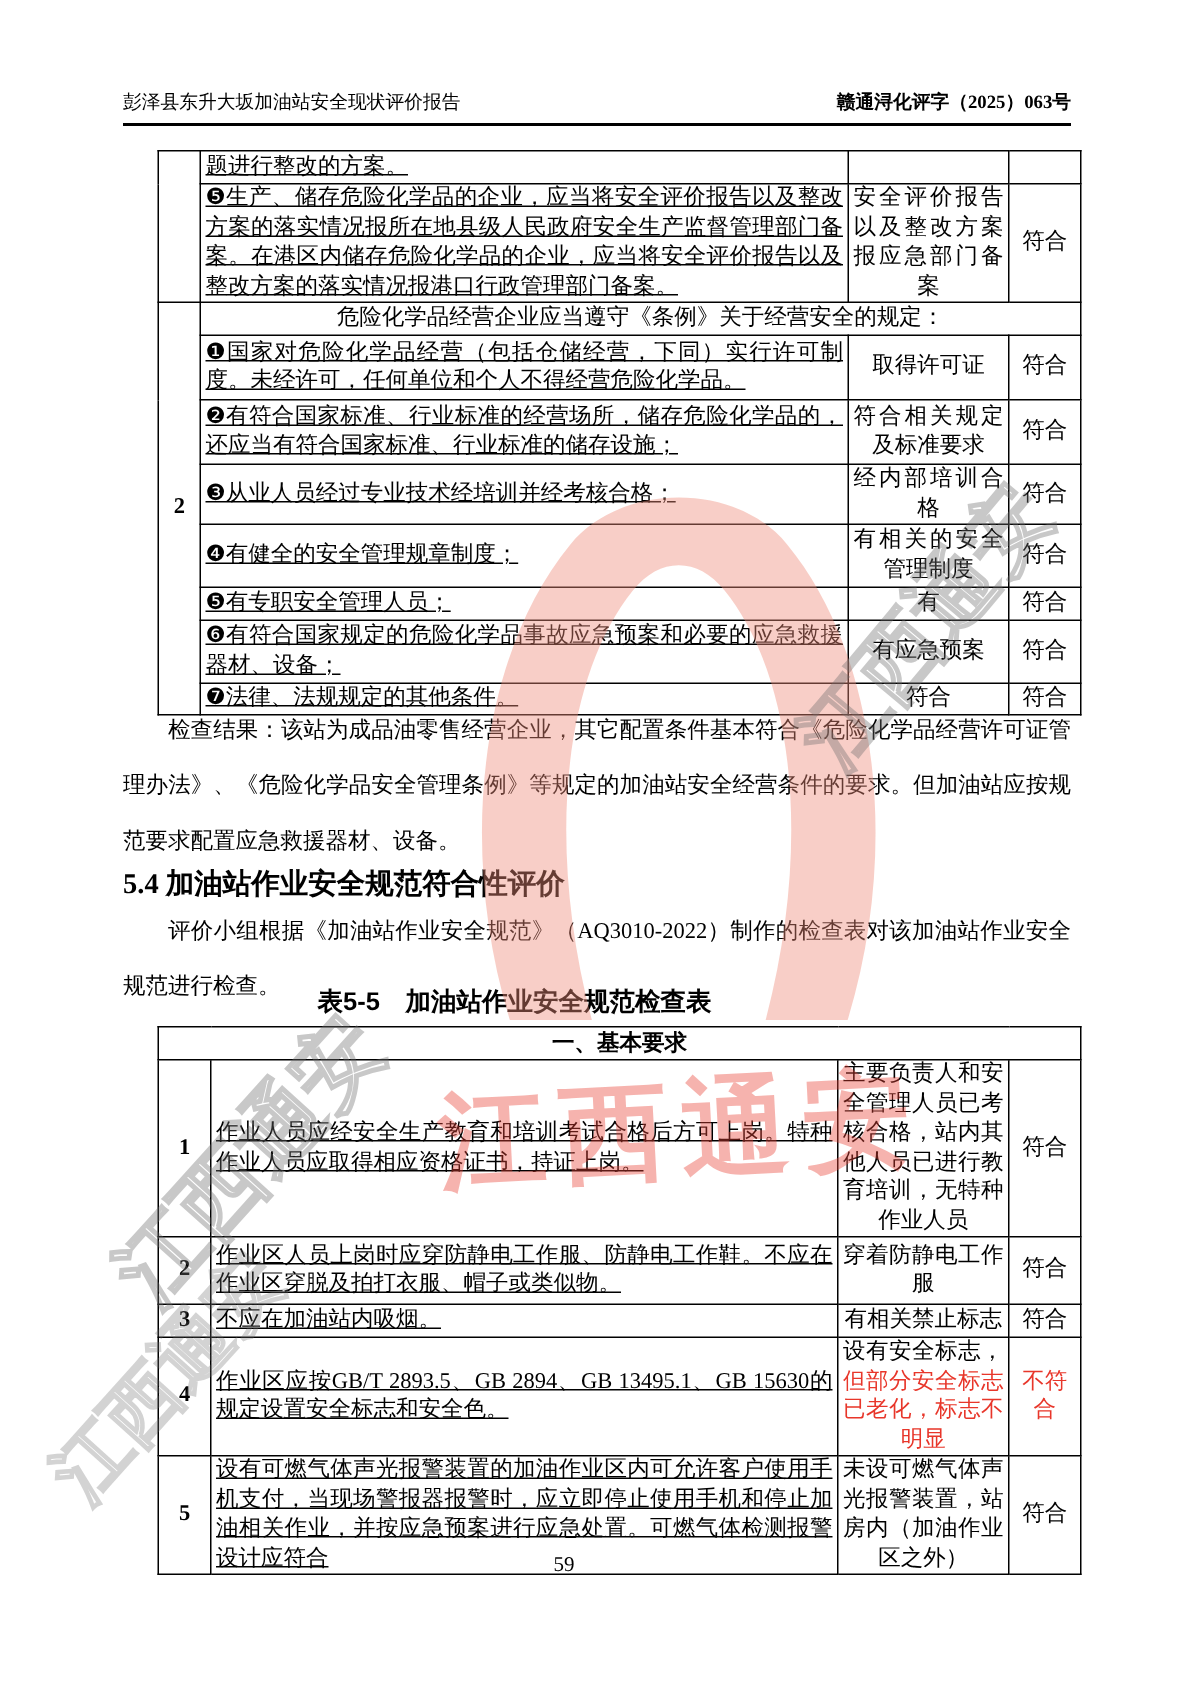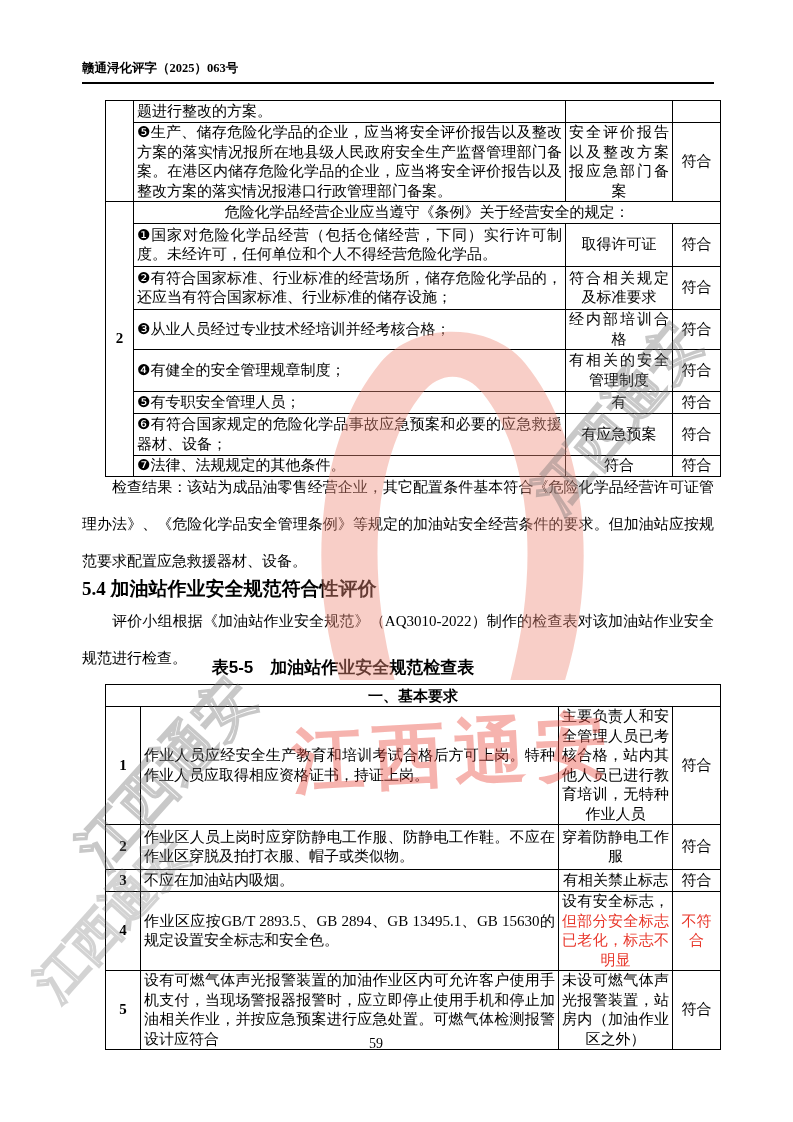--- a/index.html
+++ b/index.html
@@ -17,21 +17,21 @@
   }
   .doc-header .right{ font-weight:bold; }
 
   
   table.report{ border-collapse:collapse; table-layout:fixed; position:absolute; left:105px; width:615px; }
   table.report td{
     border:1px solid #000; font-size:15px; line-height:19.5px;
     padding:0 3px; vertical-align:middle; overflow:hidden;
   }
   td.num{ text-align:center; font-weight:bold; }
-  td.content{ text-align:justify; text-align-last:left; }
+  td.content{ text-align:justify; text-align-last:left;text-decoration:underline; }
   td.record{ text-align:justify; text-align-last:center; padding:0 2px; }
   td.concl{ text-align:center; }
   td.intro{ text-align:center; }
   td.empty{ }
   .t2head td{ font-family:"Liberation Sans", sans-serif; font-weight:bold; }
   .t2head td.h-content{ text-align:left; }
   .t2head td.h-center{ text-align:center; }
   td.section-row{ text-align:center; font-family:"Liberation Sans", sans-serif; font-weight:bold; }
   .red{ color:#e8362a; }
 
@@ -73,20 +73,21 @@
     white-space:nowrap; transform-origin:left bottom;
   }
   .wm-g1{ left:575px; top:452px; font-size:56px; transform:rotate(-50deg); }
   .wm-g2{ left:118px; top:808px; font-size:58px; transform:rotate(-48deg); }
   .wm-g3{ left:70px; top:948px; font-size:50px; transform:rotate(-48deg); opacity:.8; }
 </style>
 </head>
 <body>
 
 <div class="doc-header">
+  <span class="left">彭泽县东升大坂加油站安全现状评价报告</span>
   <span class="right">赣通浔化评字（2025）063号</span>
 </div>
 
 <table class="report" style="top:100px;">
   <colgroup>
       <col style="width:28px">
       <col style="width:432px">
       <col style="width:107px">
       <col style="width:48px">
     </colgroup>

